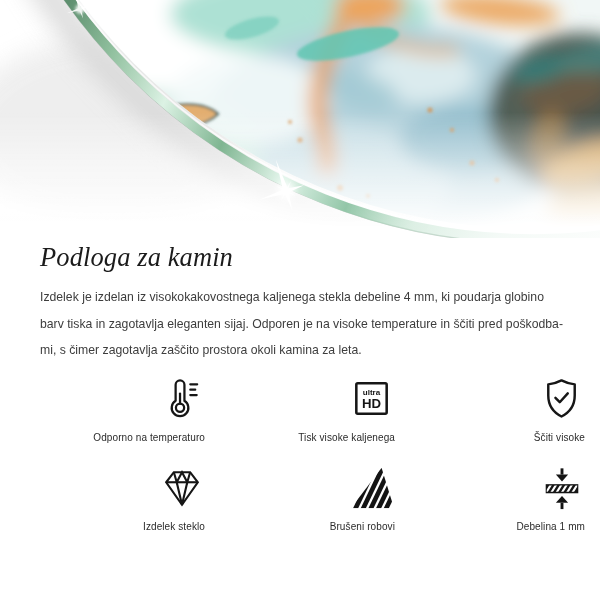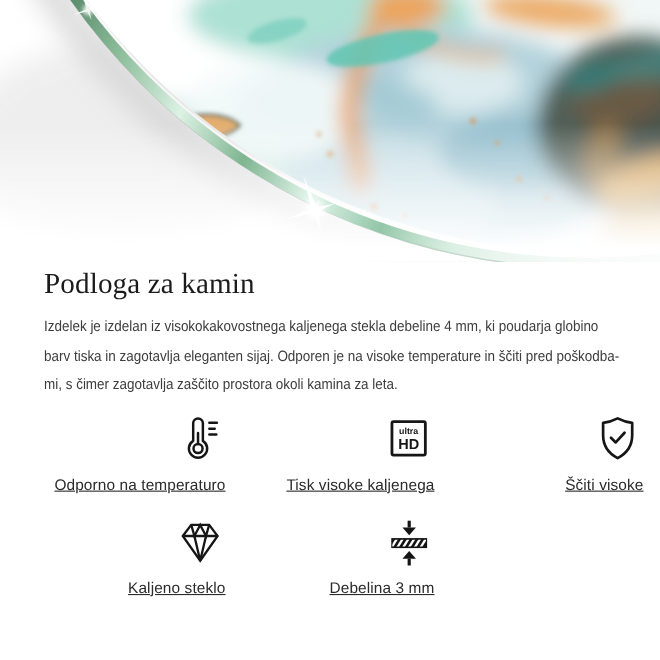--- a/index.html
+++ b/index.html
@@ -8,31 +8,31 @@
     font-family:"Liberation Sans",sans-serif;color:#1c1c1c;
   }
   .hero{height:238px;overflow:hidden;position:relative;}
   .hero svg{display:block;}
   .content{padding:0 40px;}
   .title{
     font-family:"Liberation Serif",serif;font-weight:400;
     font-size:26.5px;line-height:35px;color:#1b1b1b;
     margin:2px 0 9px;letter-spacing:.1px;
   }
-  .title span{display:block;}
+  .title span{display:block;font-style:italic;}
   .desc{margin:0;font-size:13.6px;line-height:26.5px;color:#3d3d3d;
     transform:scaleX(.9);transform-origin:left top;}
   .desc span{display:block;white-space:nowrap;}
   .features{
     display:grid;grid-template-columns:repeat(3,190px);
     margin:10px 15px 0;row-gap:20px;
   }
   .feature{display:flex;flex-direction:column;align-items:flex-end;}
   .ficon{height:48px;display:flex;align-items:flex-end;justify-content:center;}
-  .flabel{margin-top:10px;font-size:14px;color:#2b2b2b;letter-spacing:.1px;text-decoration:underline;}
+  .flabel{margin-top:10px;font-size:10px;color:#2b2b2b;letter-spacing:.1px;}
   .icon-svg{display:block;}
 </style>
 </head>
 <body>
 
 <div class="page">
 
   <div class="hero">
     <svg width="600" height="238" viewBox="0 0 600 238" xmlns="http://www.w3.org/2000/svg">
       <defs>
@@ -195,23 +195,43 @@
 
     <div class="feature">
       <span class="ficon">
         <svg class="icon-svg" width="46" height="46" viewBox="0 0 48 48" fill="none" stroke="#161616" stroke-width="2.2" stroke-linejoin="miter">
           <path d="M7.5 18 L15.5 7.5 H32.5 L40.5 18 L24 41.5 Z"></path>
           <path d="M7.5 18 H40.5"></path>
           <path d="M15.5 7.5 L18.5 18 L24 7.5 L29.5 18 L32.5 7.5"></path>
           <path d="M18.5 18 L24 41.5 M29.5 18 L24 41.5"></path>
         </svg>
       </span>
-      <span class="flabel">Kaljeno steklo</span>
-    </div>
-
+      <span class="flabel">Izdelek steklo</span>
+    </div>
+
+    <div class="feature">
+      <span class="ficon">
+        <svg class="icon-svg" width="46" height="46" viewBox="0 0 48 48">
+          <defs>
+              <clipPath id="bevclip">
+                <path d="M2 45 L34 3 L47 45 Z"></path>
+              </clipPath>
+            </defs>
+          <g clip-path="url(#bevclip)" stroke="#141414" stroke-width="4.8">
+            <path d="M-2 47 L20 1"></path>
+              <path d="M6 47 L28 1"></path>
+              <path d="M14 47 L36 1"></path>
+            <path d="M22 47 L44 1"></path>
+              <path d="M30 47 L52 1"></path>
+              <path d="M38 47 L60 1"></path>
+          </g>
+        </svg>
+      </span>
+      <span class="flabel">Brušeni robovi</span>
+    </div>
 
     <div class="feature">
       <span class="ficon">
         <svg class="icon-svg" width="46" height="46" viewBox="0 0 48 48">
           <defs>
               <clipPath id="barclip">
                 <rect x="8" y="21.5" width="32" height="6.5"></rect>
               </clipPath>
             </defs>
           <rect x="22.5" y="3.5" width="3" height="6.5" fill="#141414"></rect>
@@ -222,17 +242,17 @@
               <path d="M11.5 31 L19.5 18"></path>
               <path d="M17 31 L25 18"></path>
             <path d="M22.5 31 L30.5 18"></path>
               <path d="M28 31 L36 18"></path>
               <path d="M33.5 31 L41.5 18"></path>
           </g>
           <polygon points="24,32.3 30.4,39.5 17.6,39.5" fill="#141414"></polygon>
           <rect x="22.5" y="39.5" width="3" height="6.5" fill="#141414"></rect>
         </svg>
       </span>
-      <span class="flabel">Debelina 3 mm</span>
+      <span class="flabel">Debelina 1 mm</span>
     </div>
 
   </div>
 </div>
 
 </body></html>

